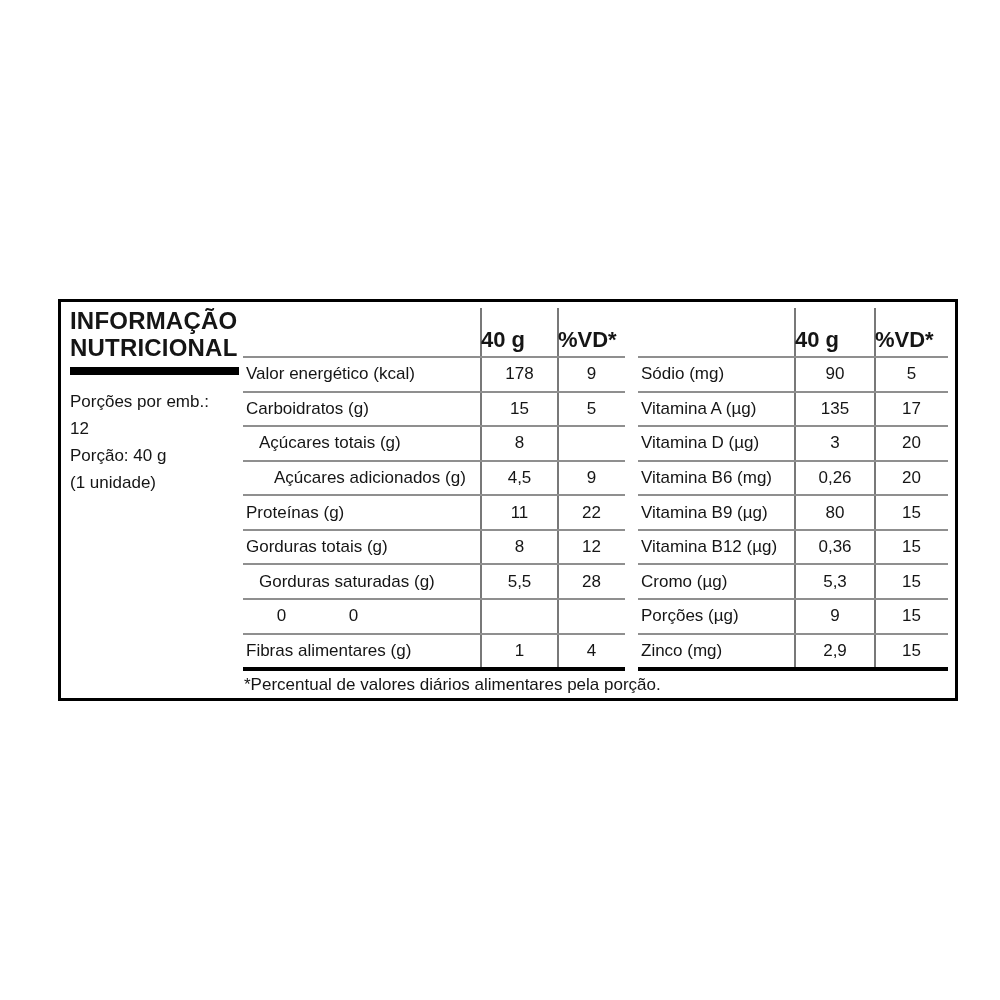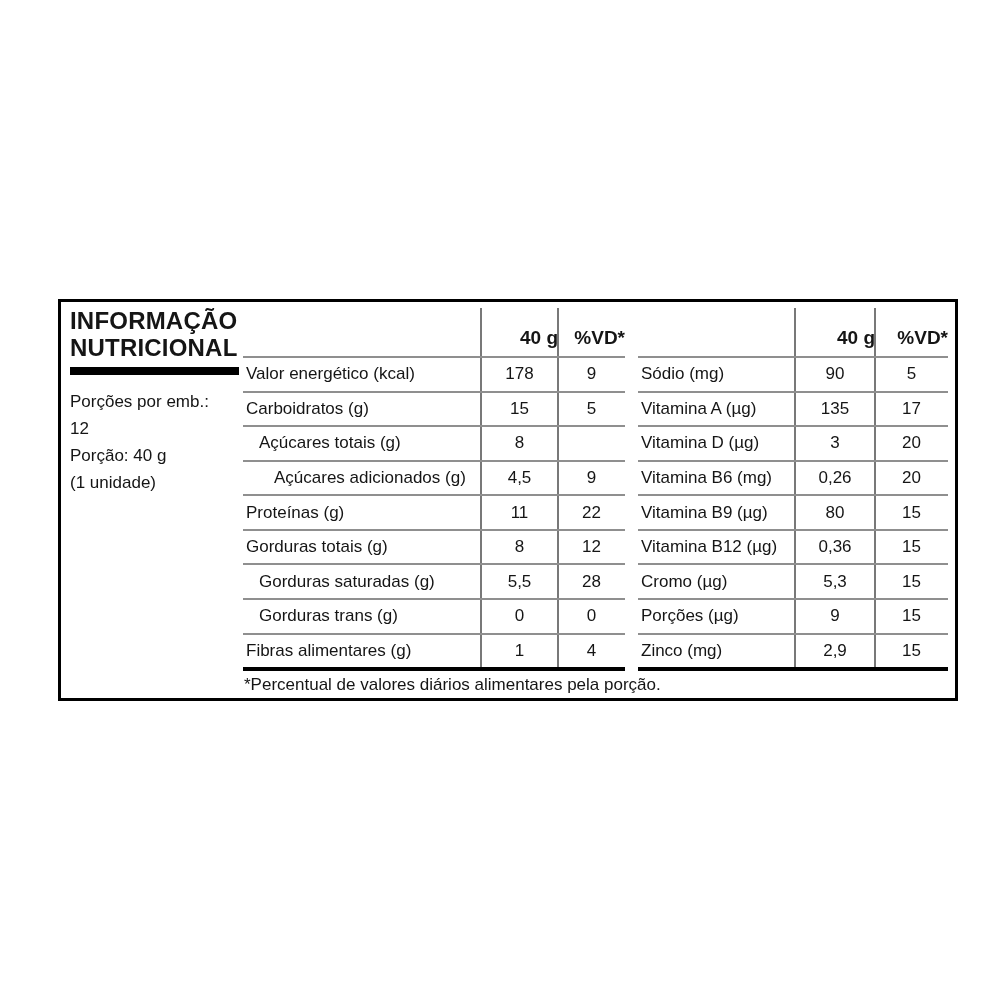--- a/index.html
+++ b/index.html
@@ -31,21 +31,21 @@
   }
 
   .ntable { position: absolute; top: 6px; height: 363px; }
   .t-left  { left: 182px; width: 382px; }
   .t-right { left: 577px; width: 310px; }
 
   .vline { position: absolute; top: 0; width: 2px; height: 359px; background: #787878; }
   .t-left  .v1 { left: 237px; }  .t-left  .v2 { left: 314px; }
   .t-right .v1 { left: 156px; }  .t-right .v2 { left: 236px; }
 
-  .hcell { position: absolute; top: 19px; font-size: 19px; font-weight: 700; text-align: right; }
+  .hcell { position: absolute; top: 19px; font-size: 22px; font-weight: 700; text-align: left; }
   .t-left  .h1 { left: 238px; width: 77px; }  .t-left  .h2 { left: 315px; width: 67px; }
   .t-right .h1 { left: 157px; width: 80px; }  .t-right .h2 { left: 237px; width: 73px; }
 
   .header-line { position: absolute; left: 0; right: 0; top: 48px; height: 2px; background: #8f8f8f; }
   .thick-line  { position: absolute; left: 0; right: 0; top: 359px; height: 4px; background: #000; }
 
   .rows { position: absolute; left: 0; right: 0; top: 50px; height: 309px; display: flex; flex-direction: column; }
   .row  { flex: 1; display: flex; align-items: center; border-bottom: 2px solid #8f8f8f; }
   .row:last-child { border-bottom: none; }
 
@@ -115,21 +115,20 @@
           <div class="c name">Gorduras totais (g)</div>
           <div class="c val">8</div>
           <div class="c vd">12</div>
         </div>
         <div class="row">
           <div class="c name ind1">Gorduras saturadas (g)</div>
           <div class="c val">5,5</div>
           <div class="c vd">28</div>
         </div>
         <div class="row">
-          <div class="c name ind1">Gorduras trans (g)</div>
           <div class="c val">0</div>
           <div class="c vd">0</div>
         </div>
         <div class="row">
           <div class="c name">Fibras alimentares (g)</div>
           <div class="c val">1</div>
           <div class="c vd">4</div>
         </div>
       </div>
       <div class="thick-line"></div>

